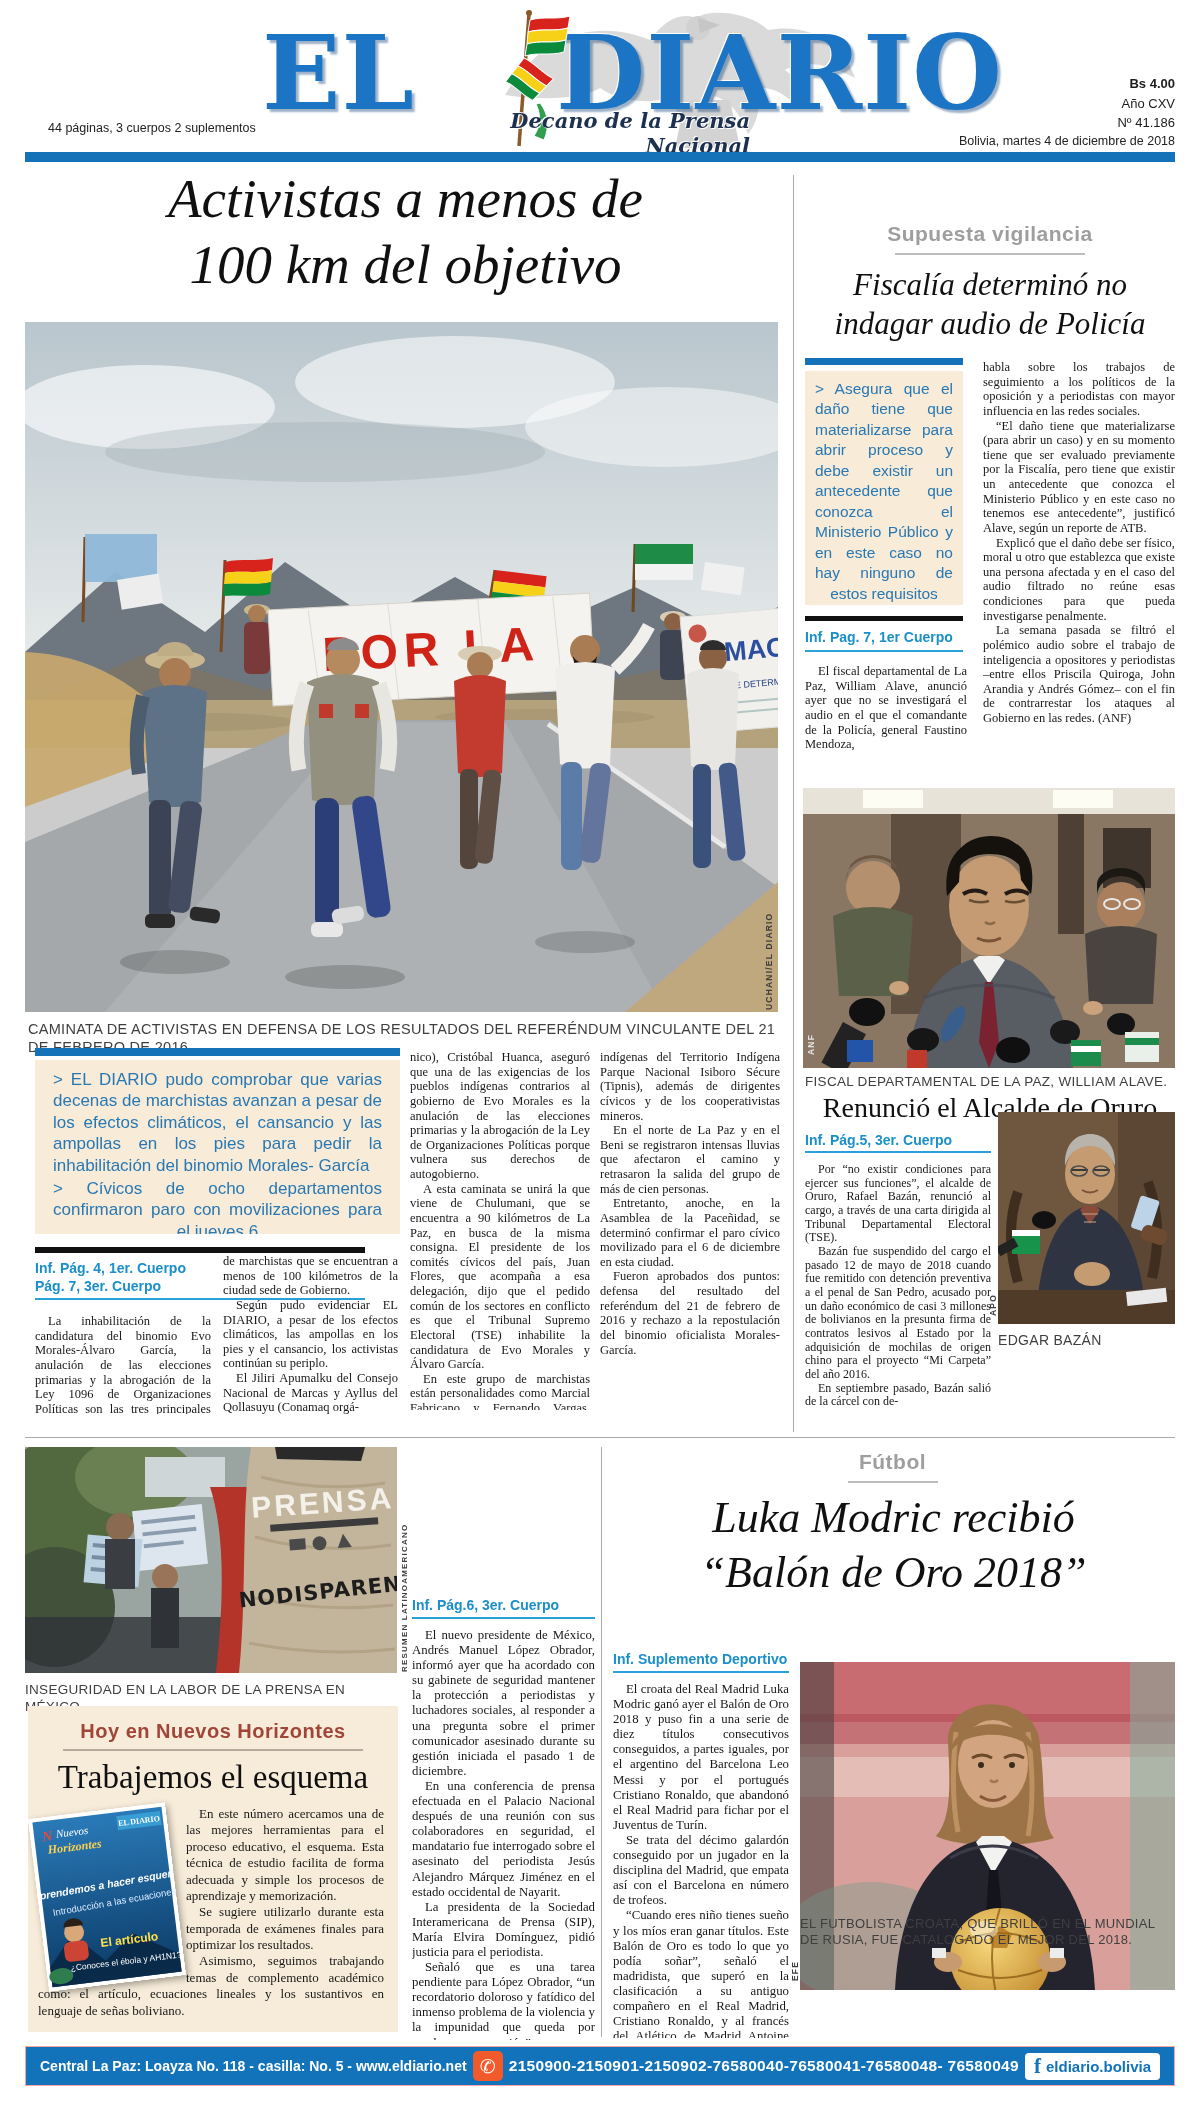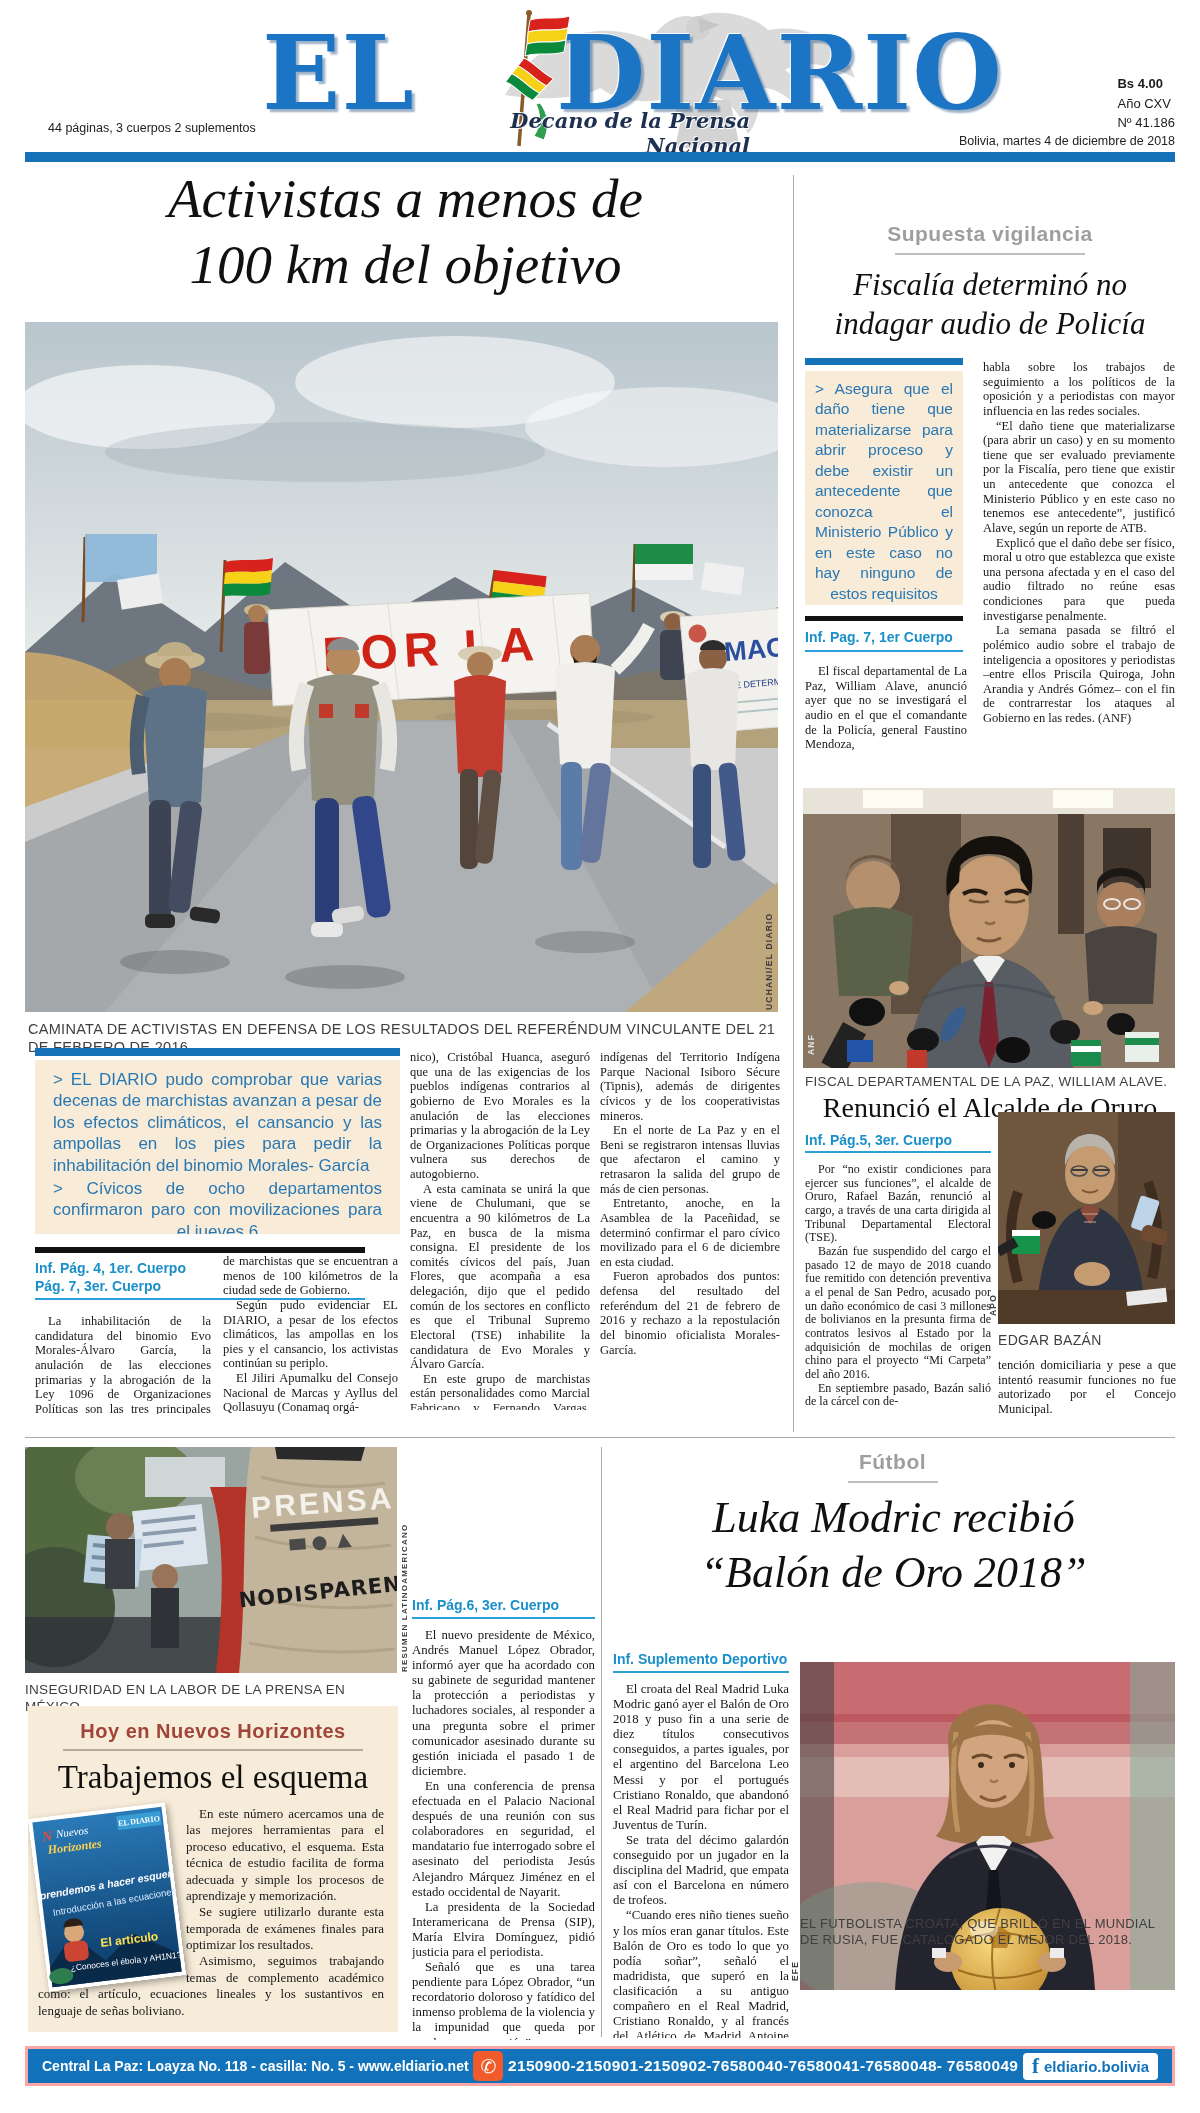--- a/index.html
+++ b/index.html
@@ -26,26 +26,26 @@
          letter-spacing:1.2px;color:#3d3d3d;}
   .vcred.lt{color:#e6e6e6;}
   .photo{overflow:hidden;background:#ccc;}
   .photo svg{display:block;}
   
   #logo-el,#logo-diario{font-family:"DejaVu Serif",serif;font-weight:700;color:#1b74c4;
       font-size:103px;line-height:.92;letter-spacing:1px;
       text-shadow:3px 3px 2px rgba(10,60,115,.4), -1px -1px 0 #fff;}
   #tagline{font-family:"DejaVu Serif",serif;font-style:italic;font-weight:700;font-size:21px;
       color:#1d3050;text-align:right;text-shadow:1px 1px 0 #fff,-1px -1px 0 #fff;margin-top:7px;}
-  #mast-right{font-family:"Liberation Sans",sans-serif;font-size:13px;color:#1c1c1c;line-height:1.5;}
+  #mast-right{font-family:"Liberation Sans",sans-serif;font-size:13px;color:#1c1c1c;text-align:right;line-height:1.5;}
   #mast-right .b{font-weight:700;}
   #edition-info,#mast-date{font-family:"Liberation Sans",sans-serif;font-size:12.5px;color:#222;}
   
   #footer{background:#1273bb;display:flex;align-items:center;justify-content:space-between;
-          padding:0 14px;box-sizing:border-box;border:3px solid #fca5a5;}
+          padding:0 14px;box-sizing:border-box;border:1px solid #fca5a5;}
   #footer .addr,#footer .phones{font-family:"Liberation Sans",sans-serif;font-weight:700;color:#fff;}
   #footer .addr{font-size:14px;}
   #footer .phones{font-size:15.5px;letter-spacing:.3px;}
   #phone-icon{width:30px;height:30px;background:#f15b2b;border-radius:5px;color:#fff;
           display:flex;align-items:center;justify-content:center;font-size:19px;}
   #fb-box{background:#fff;border-radius:4px;display:flex;align-items:center;gap:5px;padding:3px 9px;}
   #fb-box .f{font-family:"Liberation Serif",serif;font-weight:700;font-size:21px;color:#1273bb;line-height:1;}
   #fb-box .lbl{font-family:"Liberation Sans",sans-serif;font-weight:700;font-size:15px;color:#1273bb;}
   
   #nh-box{background:#f7ecd9;box-sizing:border-box;padding-top:14px;overflow:hidden;}
@@ -407,23 +407,20 @@
         <path d="M0,140 L18,130" stroke="#222" stroke-width="10"></path>
       </g>
       <g transform="rotate(18 150 100)">
         <rect x="138" y="86" width="20" height="34" rx="3" fill="#bcd3e8"></rect>
         <rect x="150" y="112" width="26" height="16" rx="6" fill="#6e4a30"></rect>
       </g>
     </svg>
   </div>
   <div class="vcred" style="left:988px;top:1270px;height:46px;">APO</div>
   <div class="abs caption" style="left:998px;top:1332px;width:177px;font-size:14px;">EDGAR BAZÁN</div>
-  <div class="abs bodytext" style="left:998px;top:1358px;width:178px;height:74px;">
-    <p class="cont">tención domiciliaria y pese a que intentó reasumir funciones no fue autorizado por el Concejo Municipal.</p>
-  </div>
 
   <div class="abs photo" style="left:25px;top:1447px;width:372px;height:226px;">
     <svg width="372" height="226" viewBox="0 0 372 226">
       <rect width="372" height="226" fill="#9aa4a0"></rect>
       <ellipse cx="40" cy="60" rx="70" ry="70" fill="#52683f"></ellipse>
       <ellipse cx="110" cy="30" rx="60" ry="40" fill="#6a7f52"></ellipse>
       <ellipse cx="30" cy="160" rx="60" ry="60" fill="#42523a"></ellipse>
       <rect x="120" y="10" width="80" height="40" fill="#cfd6d8"></rect>
       <g transform="rotate(-6 150 90)">
         <rect x="110" y="60" width="70" height="60" fill="#dde6ee"></rect>

